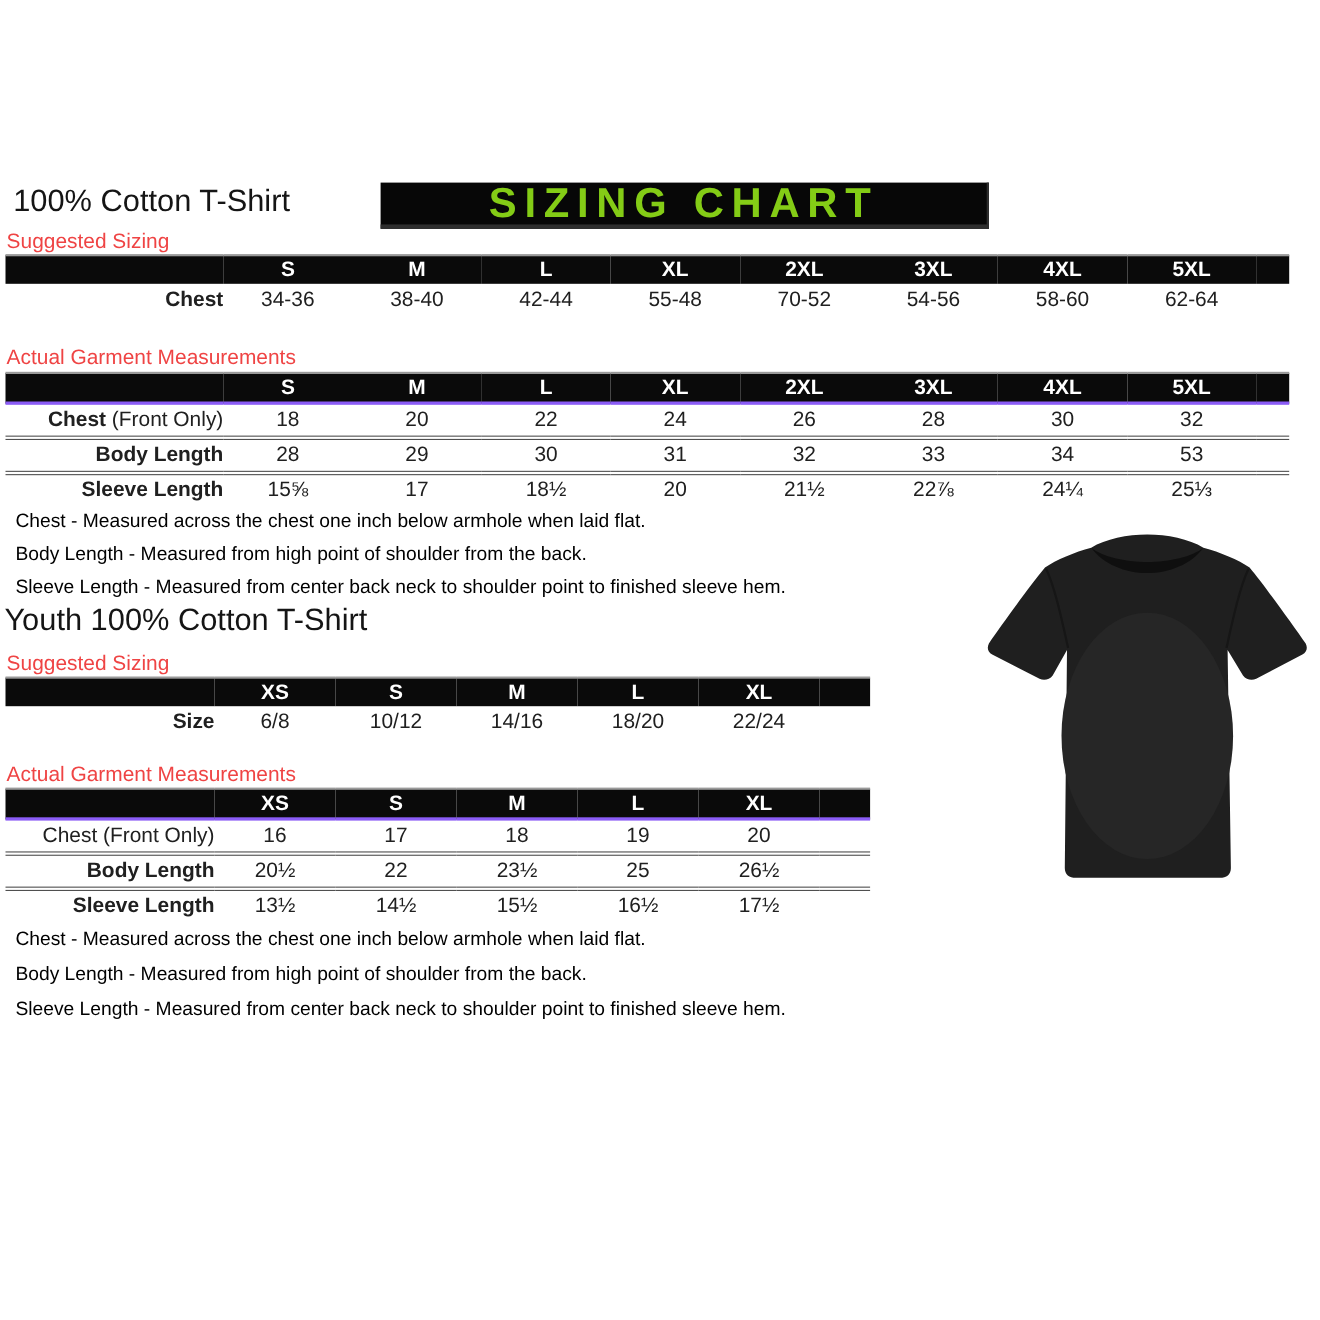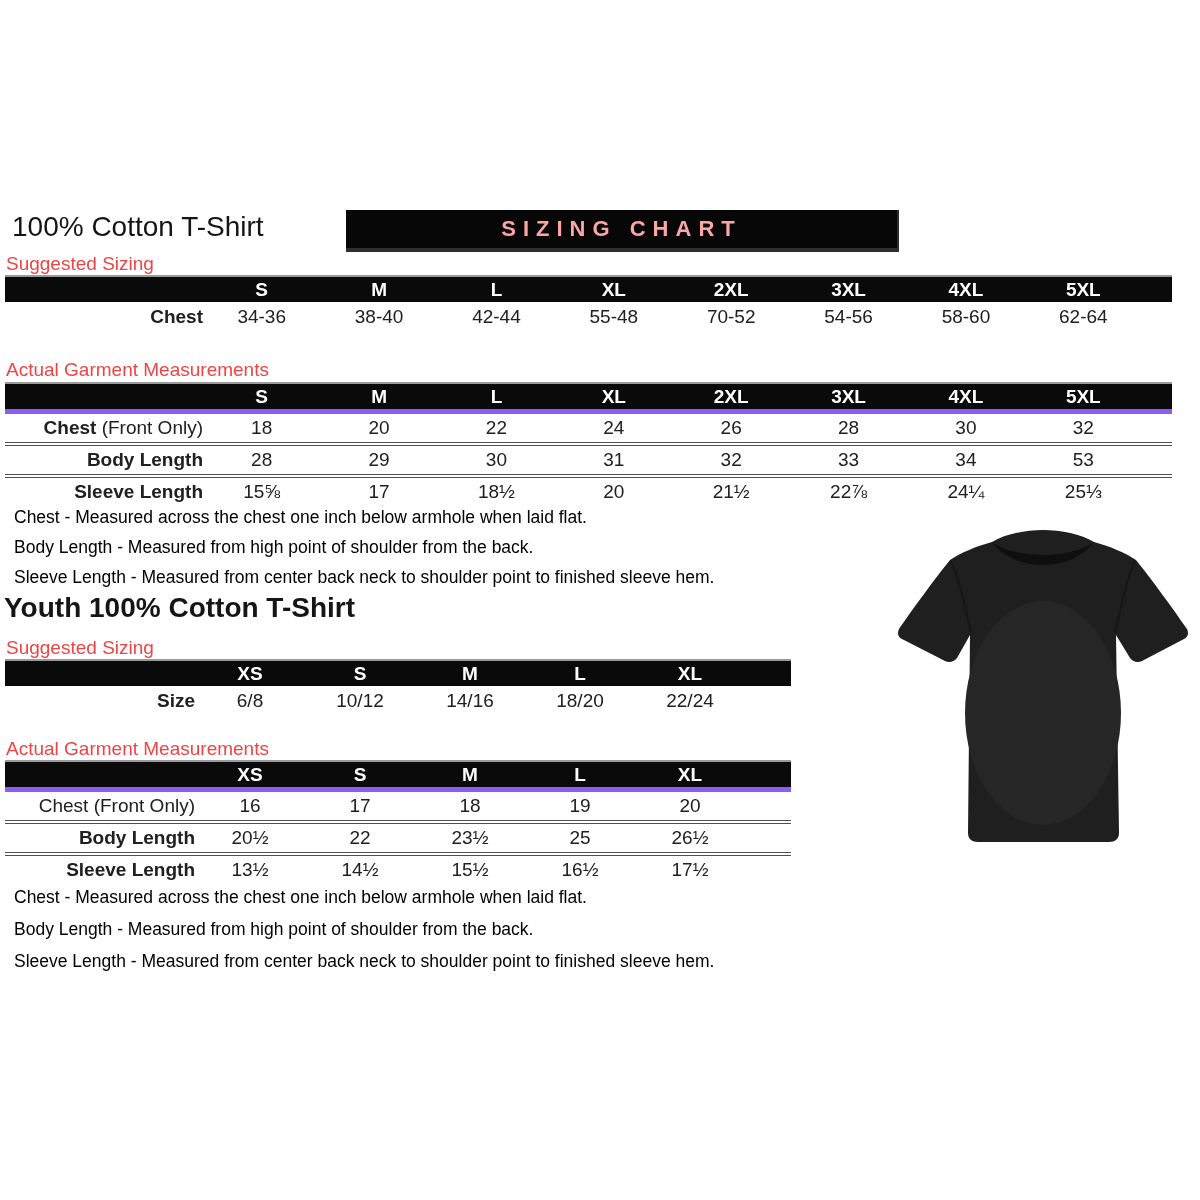--- a/index.html
+++ b/index.html
@@ -1,30 +1,30 @@
 <!DOCTYPE html>
 <html><head>
 <meta charset="utf-8">
 <style>
   html,body { margin:0; padding:0; }
   body {
     width:1200px; height:1200px; background:#ffffff;
     font-family:"Liberation Sans", sans-serif; color:#1a1a1a;
     position:relative; overflow:hidden;
   }
-  #sheet { position:absolute; inset:0;margin-top:44px; }
+  #sheet { position:absolute; inset:0; }
 
   .title { position:absolute; margin:0; font-size:28px; line-height:1.1; color:#151515; white-space:nowrap; }
   #adult-title { left:12px; top:168px; font-weight:500; }
-  #youth-title { left:4px; top:549px; font-weight:700; }
+  #youth-title { left:4px; top:549px; font-weight:400; }
 
   #banner {
     position:absolute; left:346px; top:166px; width:551px; height:38px;
-    background:#070707; color:#fca5a5; text-align:center; line-height:38px;
-    font-size:22px; font-weight:700; letter-spacing:7px;
+    background:#070707; color:#84cc16; text-align:center; line-height:38px;
+    font-size:38px; font-weight:700; letter-spacing:7px;
     border-bottom:4px solid #2e2e2e; border-right:2px solid #2e2e2e;
   }
 
   .section-label { position:absolute; font-size:19px; color:#ef4444; white-space:nowrap; }
   #adult-suggested-label { left:6px; top:209px; }
   #adult-meas-label      { left:6px; top:315px; }
   #youth-suggested-label { left:6px; top:593px; }
   #youth-meas-label      { left:6px; top:694px; }
 
   table.sizing-table {
@@ -36,21 +36,21 @@
     height:25px; padding:0; text-align:center; vertical-align:middle;
   }
   table.sizing-table td {
     font-size:19px; color:#202020; height:29px; padding:0;
     text-align:center; vertical-align:middle; white-space:nowrap;
   }
   table.sizing-table td.row-label { text-align:right; padding-left:10px; }
   table.sizing-table td.row-label .bold { font-weight:700; }
 
   table.meas td { height:28px; }
-  table.meas tbody tr:first-child td { border-top:5px solid #8b5cf6; }
+  table.meas tbody tr:first-child td { border-top:3px solid #8b5cf6; }
   table.meas tbody tr + tr td { border-top:4px double #4f4f4f; }
 
   #adult-suggested-table { left:5px; top:231px; width:1167px; }
   #adult-meas-table      { left:5px; top:338px; width:1167px; }
   #youth-suggested-table { left:5px; top:615px; width:786px; }
   #youth-meas-table      { left:5px; top:716px; width:786px; }
 
   .notes { position:absolute; }
   #adult-notes { left:14px; top:463px; }
   #youth-notes { left:14px; top:843px; }

